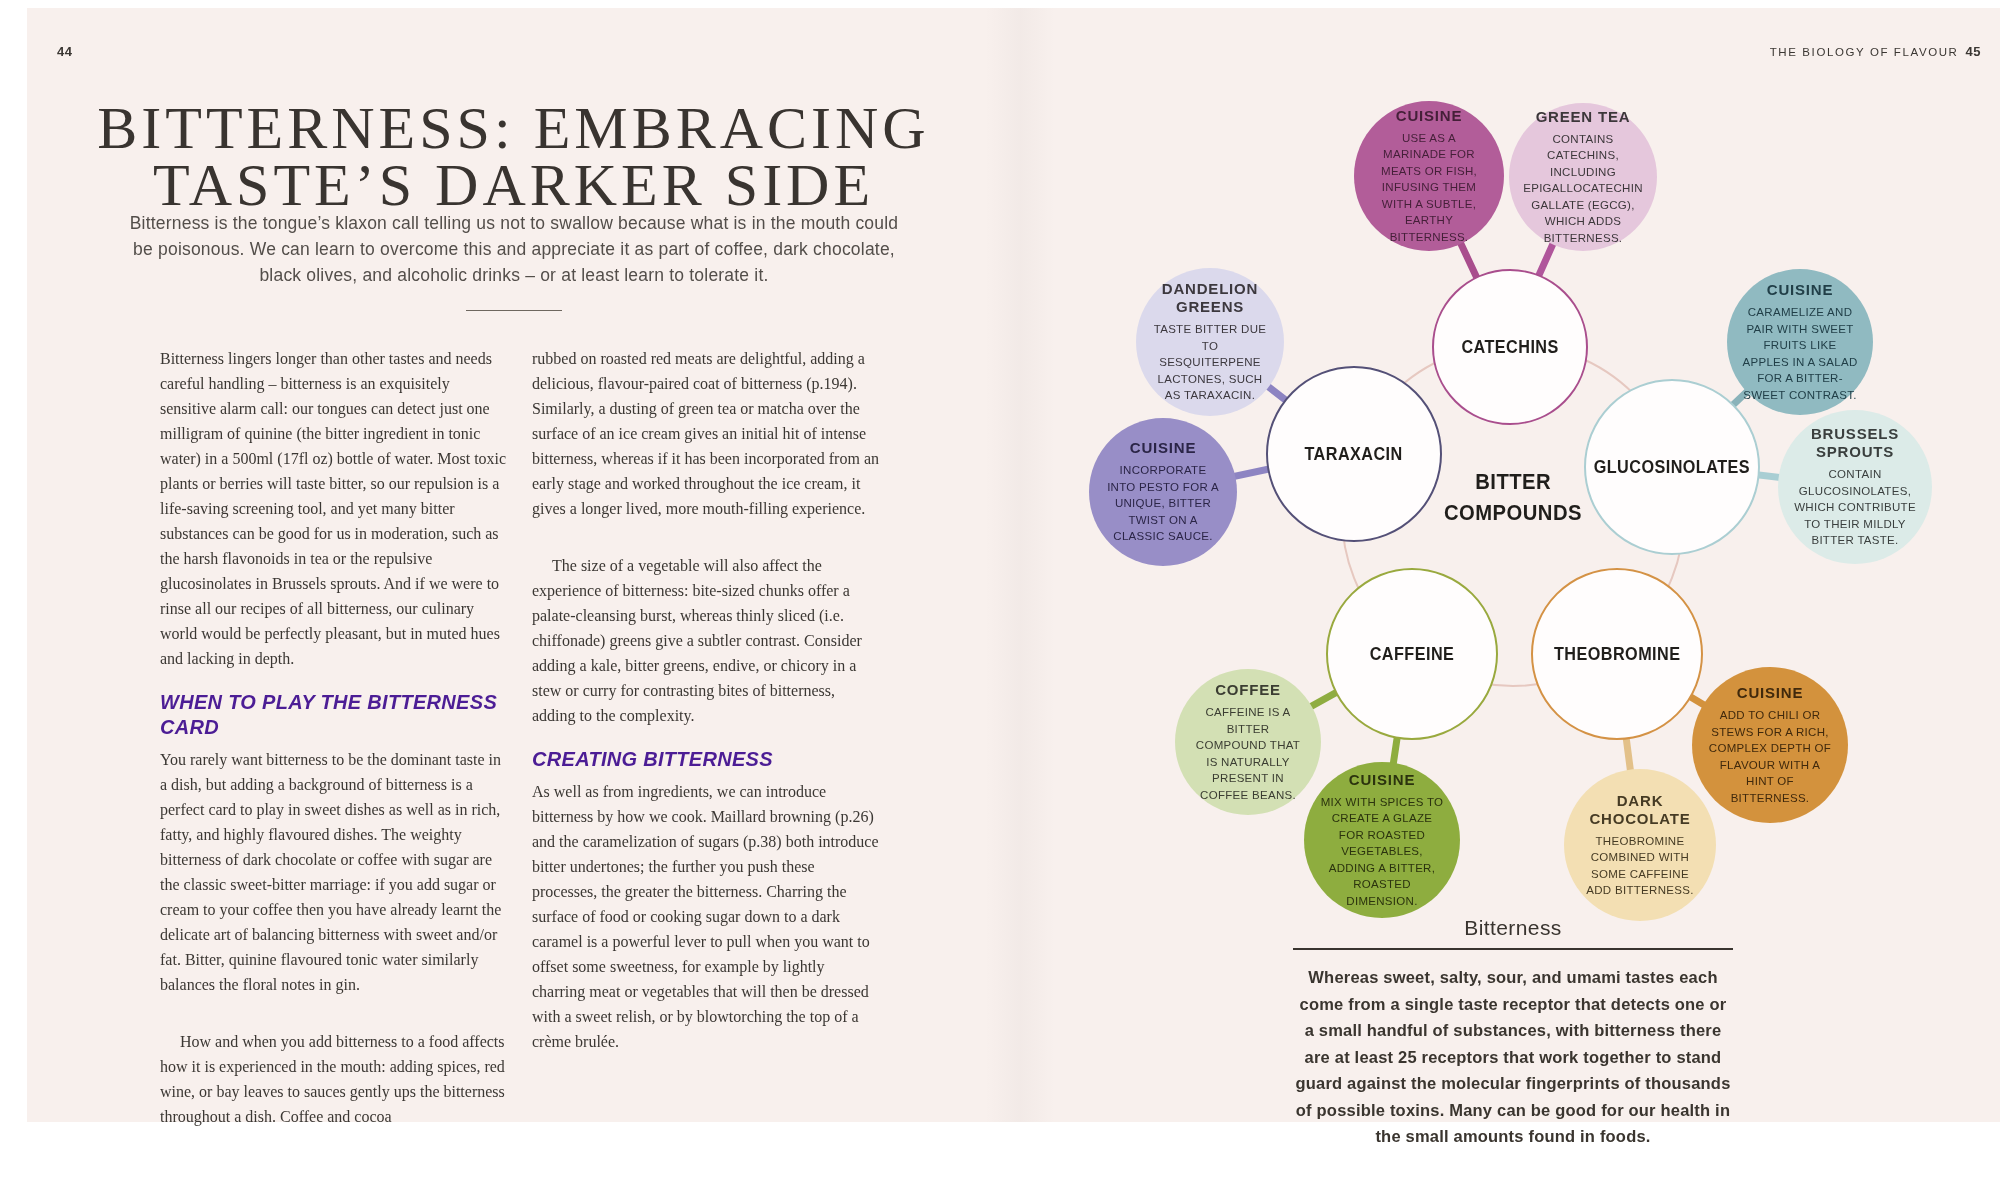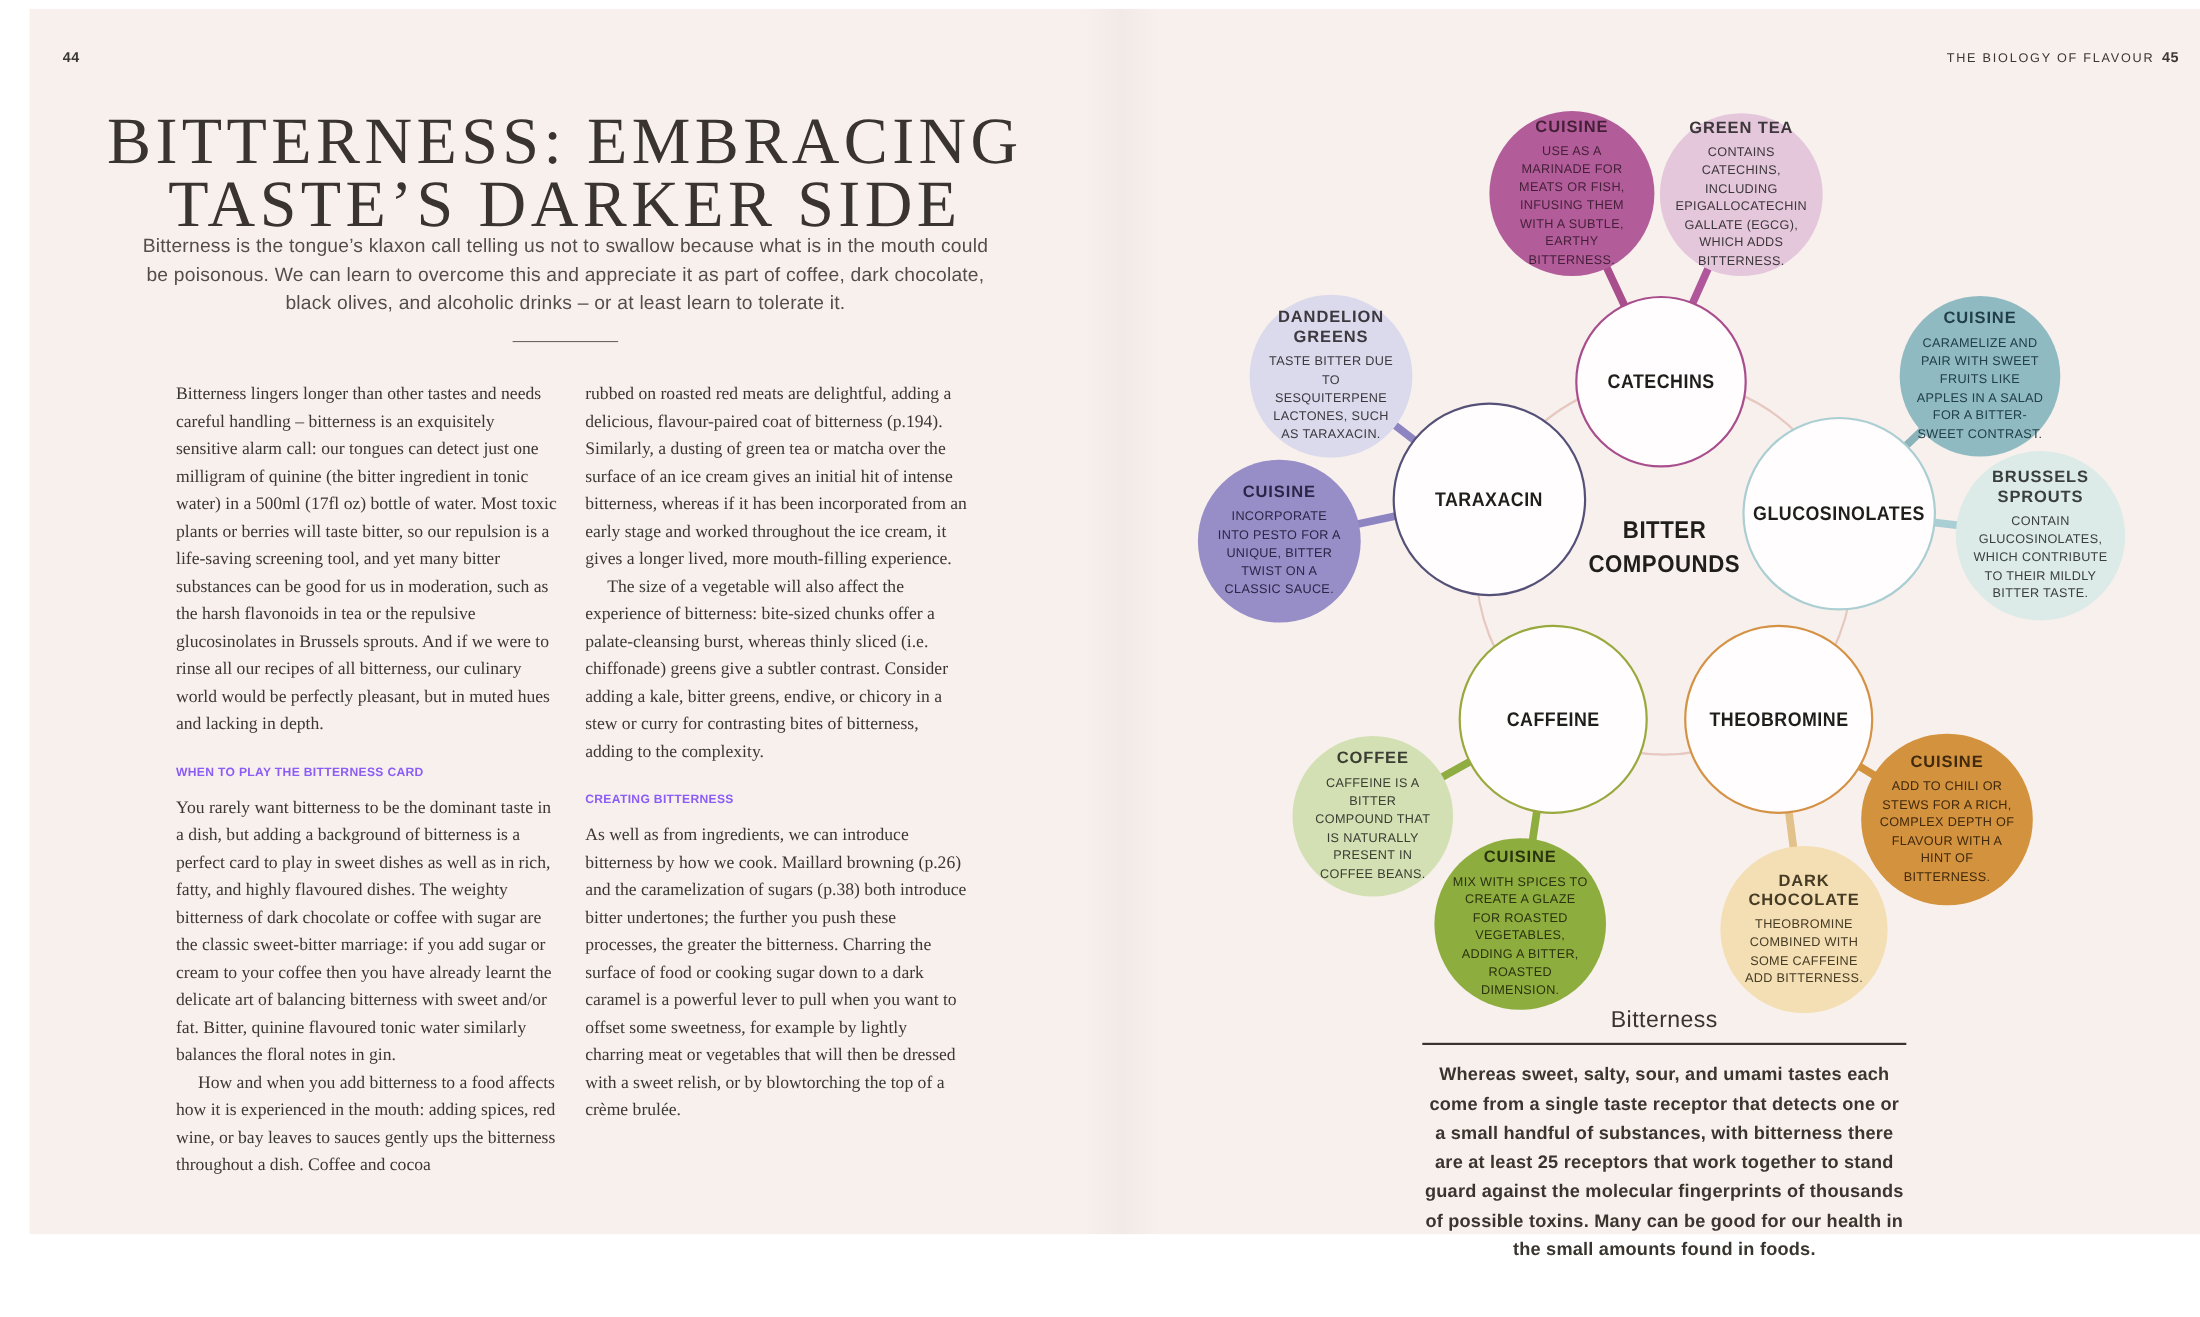--- a/index.html
+++ b/index.html
@@ -16,23 +16,23 @@
   .title{position:absolute;left:0;top:92px;width:973px;text-align:center;margin:0;
          font-family:"Liberation Serif",serif;font-weight:400;font-size:60px;line-height:57px;
          letter-spacing:4px;color:#393430;}
   .standfirst{position:absolute;left:92px;top:202px;width:790px;text-align:center;
          font-size:17.5px;line-height:26px;letter-spacing:.2px;color:#534e4a;}
   .stand-rule{position:absolute;left:439px;top:302px;width:96px;border:none;border-top:1.5px solid #6e675f;margin:0;}
   .col{position:absolute;top:338px;width:348px;font-family:"Liberation Serif",serif;
        font-size:16px;line-height:25px;color:#3b3733;}
   .col-1{left:133px;} .col-2{left:505px;}
   .col p{margin:0;}
-  .col p.indent{text-indent:20px;}
-  .subhead{font-family:"Liberation Sans",sans-serif;font-weight:700;font-size:11px;
-           letter-spacing:.3px;color:#8b5cf6;margin:19px 0 7px;}
+  .col p.indent{text-indent:20px;margin-top:32px;}
+  .subhead{font-family:"Liberation Sans",sans-serif;font-weight:700;font-size:20px;
+           letter-spacing:.3px;color:#4c1d95;margin:19px 0 7px;font-style:italic;}
   
   .diagram{position:absolute;left:973px;top:0;width:973px;height:1114px;}
   .ring{position:absolute;border:2px solid;border-radius:50%;z-index:1;}
   .link{position:absolute;height:7px;border-radius:3px;transform-origin:0 50%;z-index:2;}
   .sat{position:absolute;border-radius:50%;display:flex;flex-direction:column;align-items:center;
        justify-content:center;text-align:center;z-index:3;box-sizing:border-box;padding:0 15px;}
   .sat-title{font-weight:700;font-size:15px;letter-spacing:.8px;line-height:18px;margin-bottom:5px;}
   .sat-body{font-size:11.5px;line-height:16.5px;letter-spacing:.3px;}
   .compound{position:absolute;background:#fffdfd;border:2px solid;border-radius:50%;
        display:flex;align-items:center;justify-content:center;z-index:4;}

